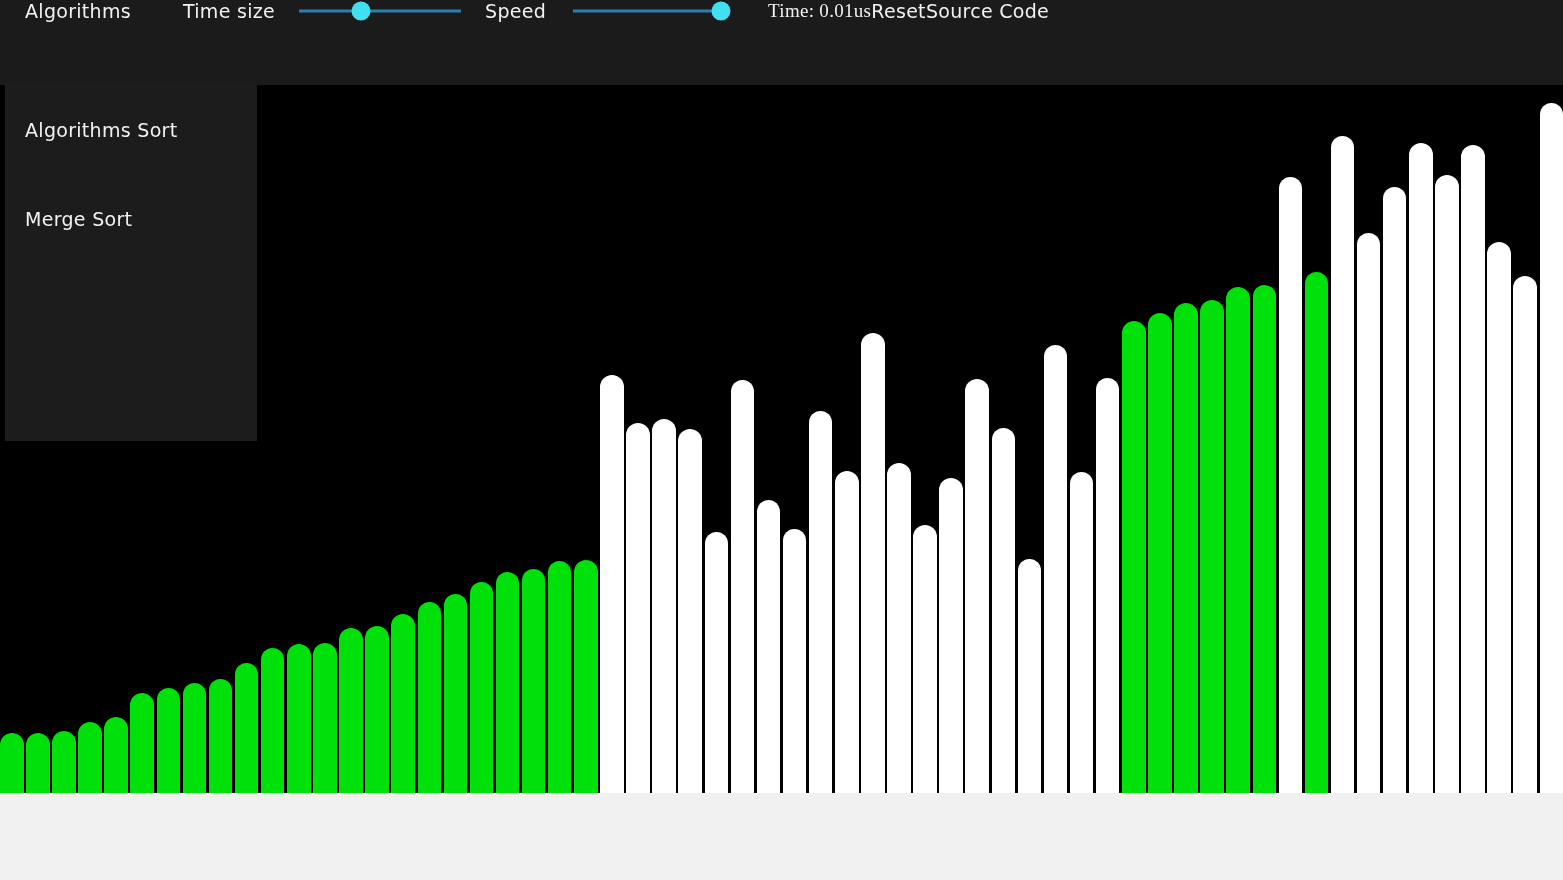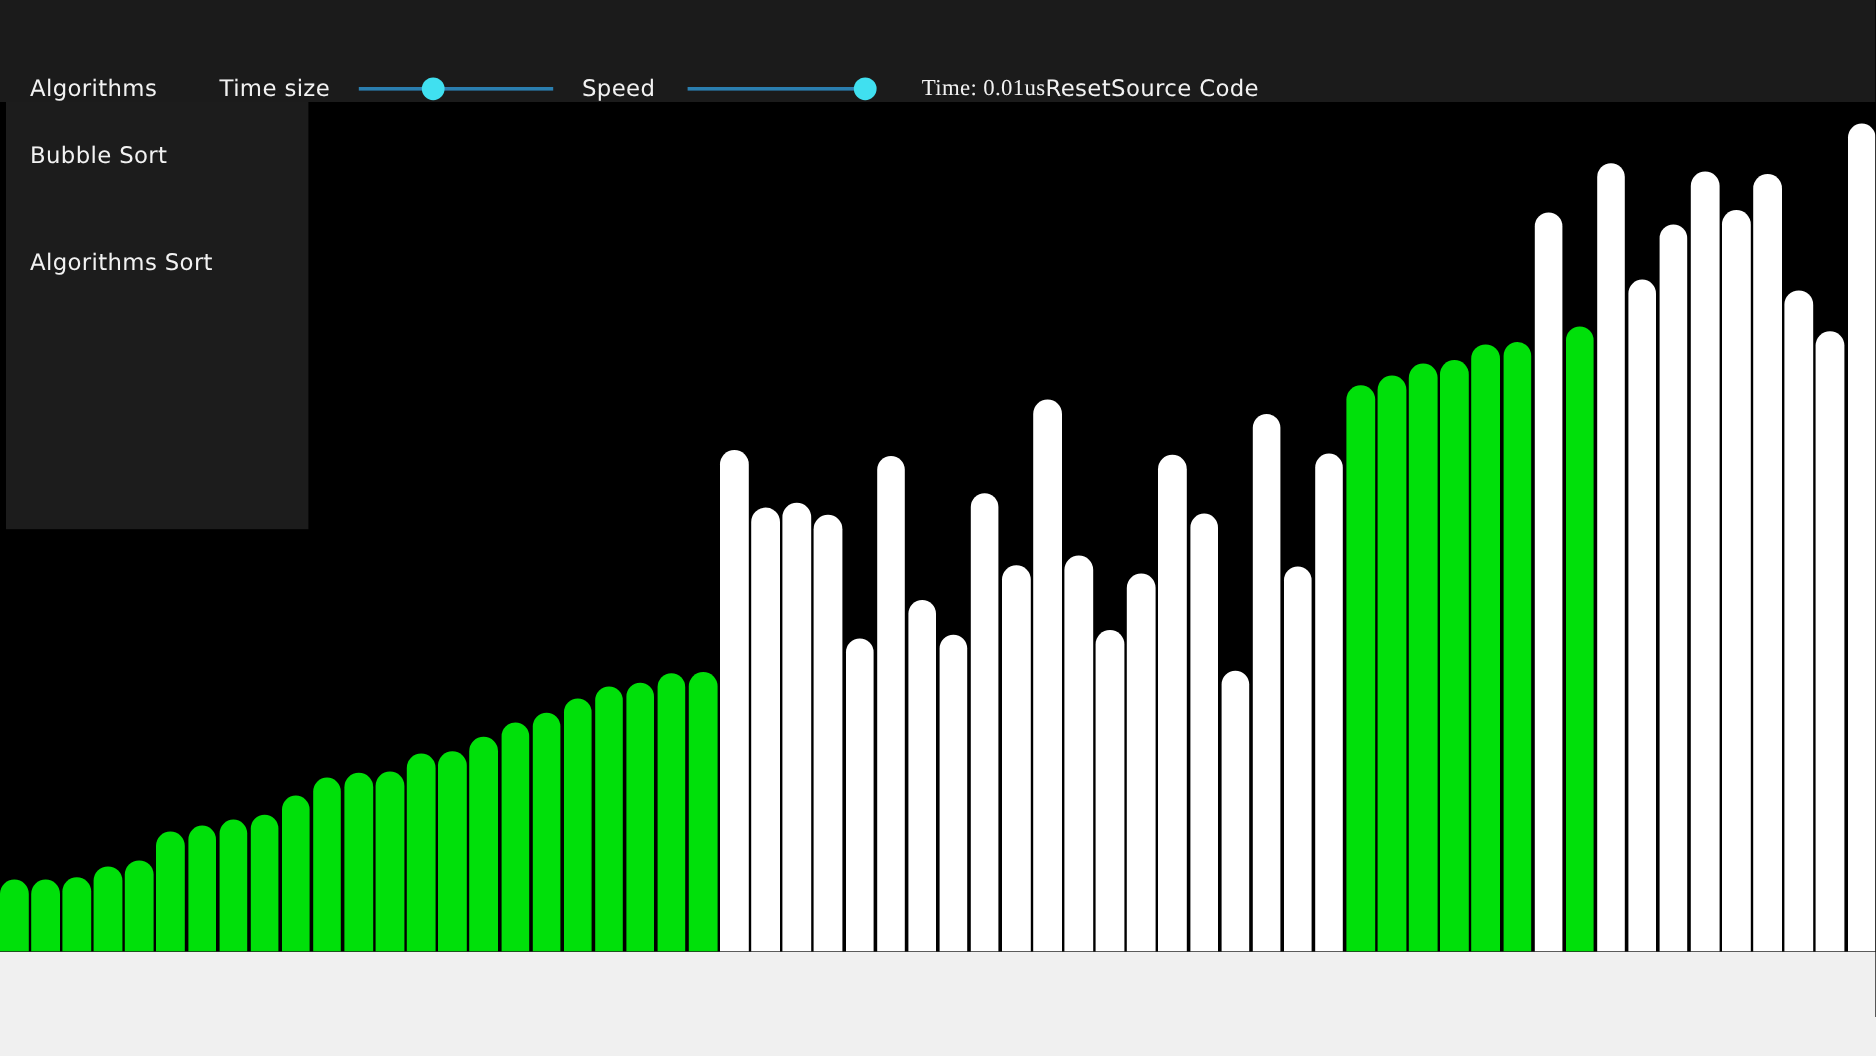--- a/index.html
+++ b/index.html
@@ -7,21 +7,21 @@
     width: 1563px; height: 880px;
     overflow: hidden;
     background: #000;
     font-family: "DejaVu Sans", "Liberation Sans", sans-serif;
   }
   
   .navbar {
     position: relative;
     width: 1563px; height: 85px;
     background: #1b1b1b;
-    display: flex; align-items: flex-end;
+    display: flex; align-items: flex-start;
     padding-left: 25px;
     color: #f2f2f2;
     font-size: 19px;
     letter-spacing: 0.3px;
     z-index: 10;
   }
   .nav-item { white-space: nowrap; }
   .nav-btn { cursor: pointer; }
   .ml-a { margin-left: 52px; }
   .ml-b { margin-left: 24px; }
@@ -117,24 +117,24 @@
 
   <span class="nav-item ml-e">Time: 0.01us</span>
 
   <span class="nav-item nav-btn ml-f">Reset</span>
 
   <span class="nav-item nav-btn ml-f">Source Code</span>
 </div>
 
 <div class="dropdown">
   <div class="menu-item">
-    <span>Bubble Sort</span>
+    <span>Algorithms Sort</span>
   </div>
   <div class="menu-item">
-    <span>Algorithms Sort</span>
+    <span>Merge Sort</span>
   </div>
 </div>
 
 <div class="viz">
     <div class="bar green" style="height: 60px;"></div>
     <div class="bar green" style="height: 60px;"></div>
     <div class="bar green" style="height: 62px;"></div>
     <div class="bar green" style="height: 71px;"></div>
     <div class="bar green" style="height: 76px;"></div>
     <div class="bar green" style="height: 100px;"></div>

